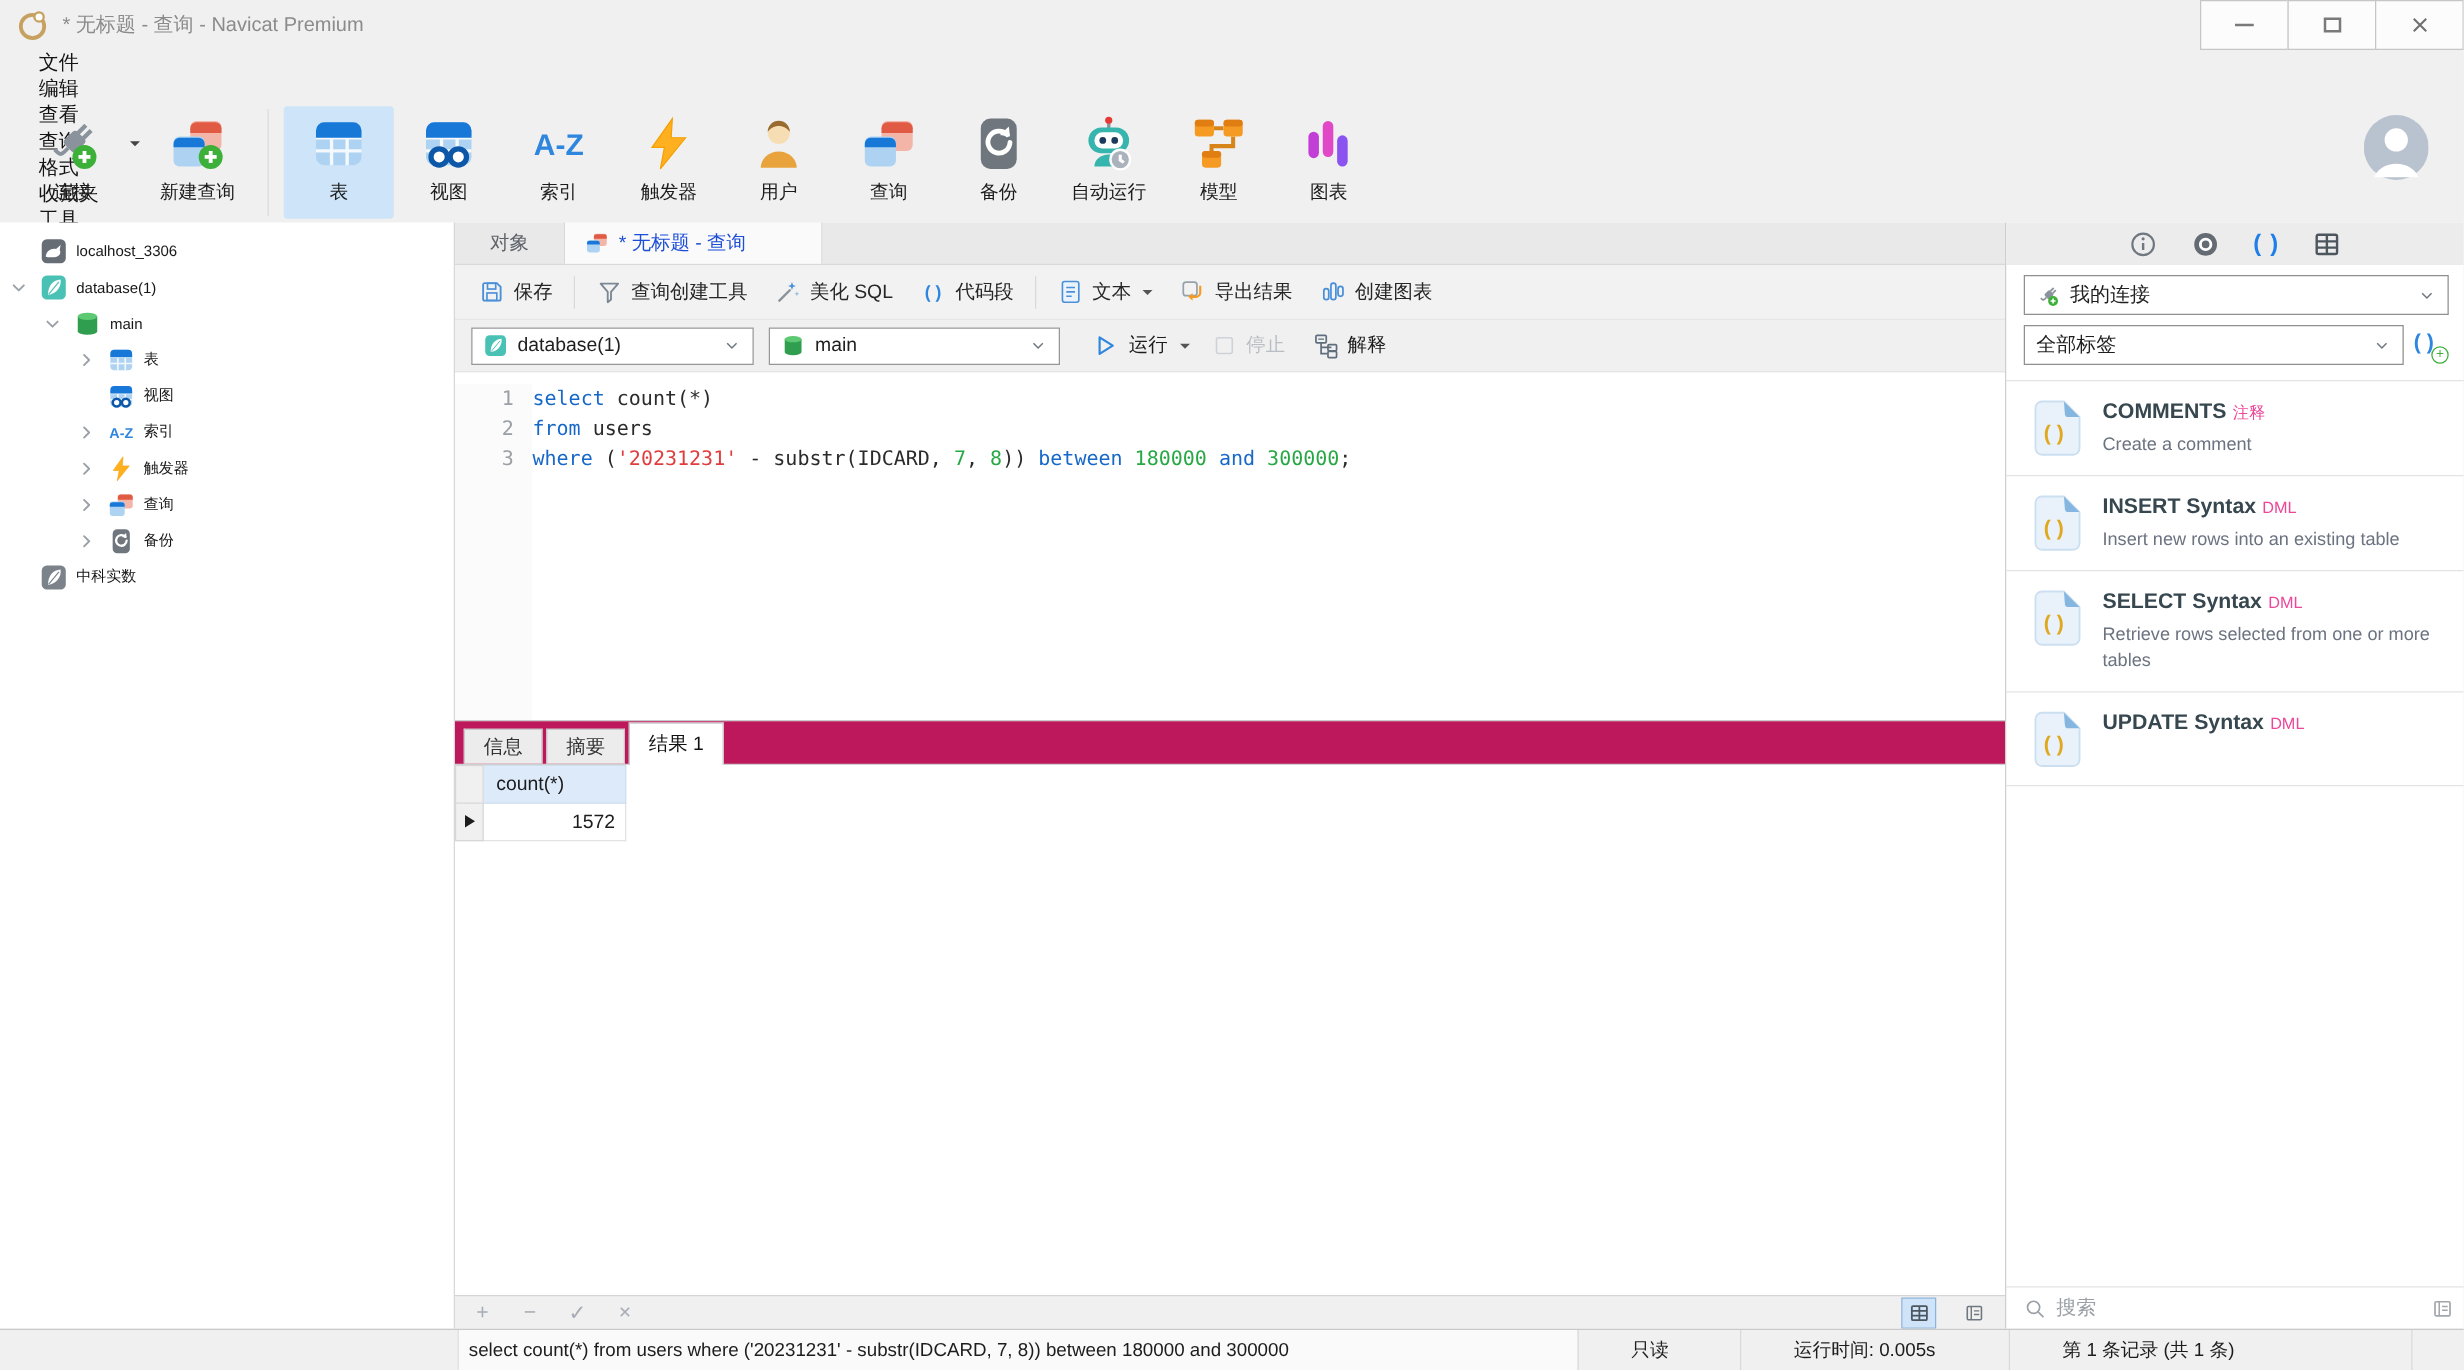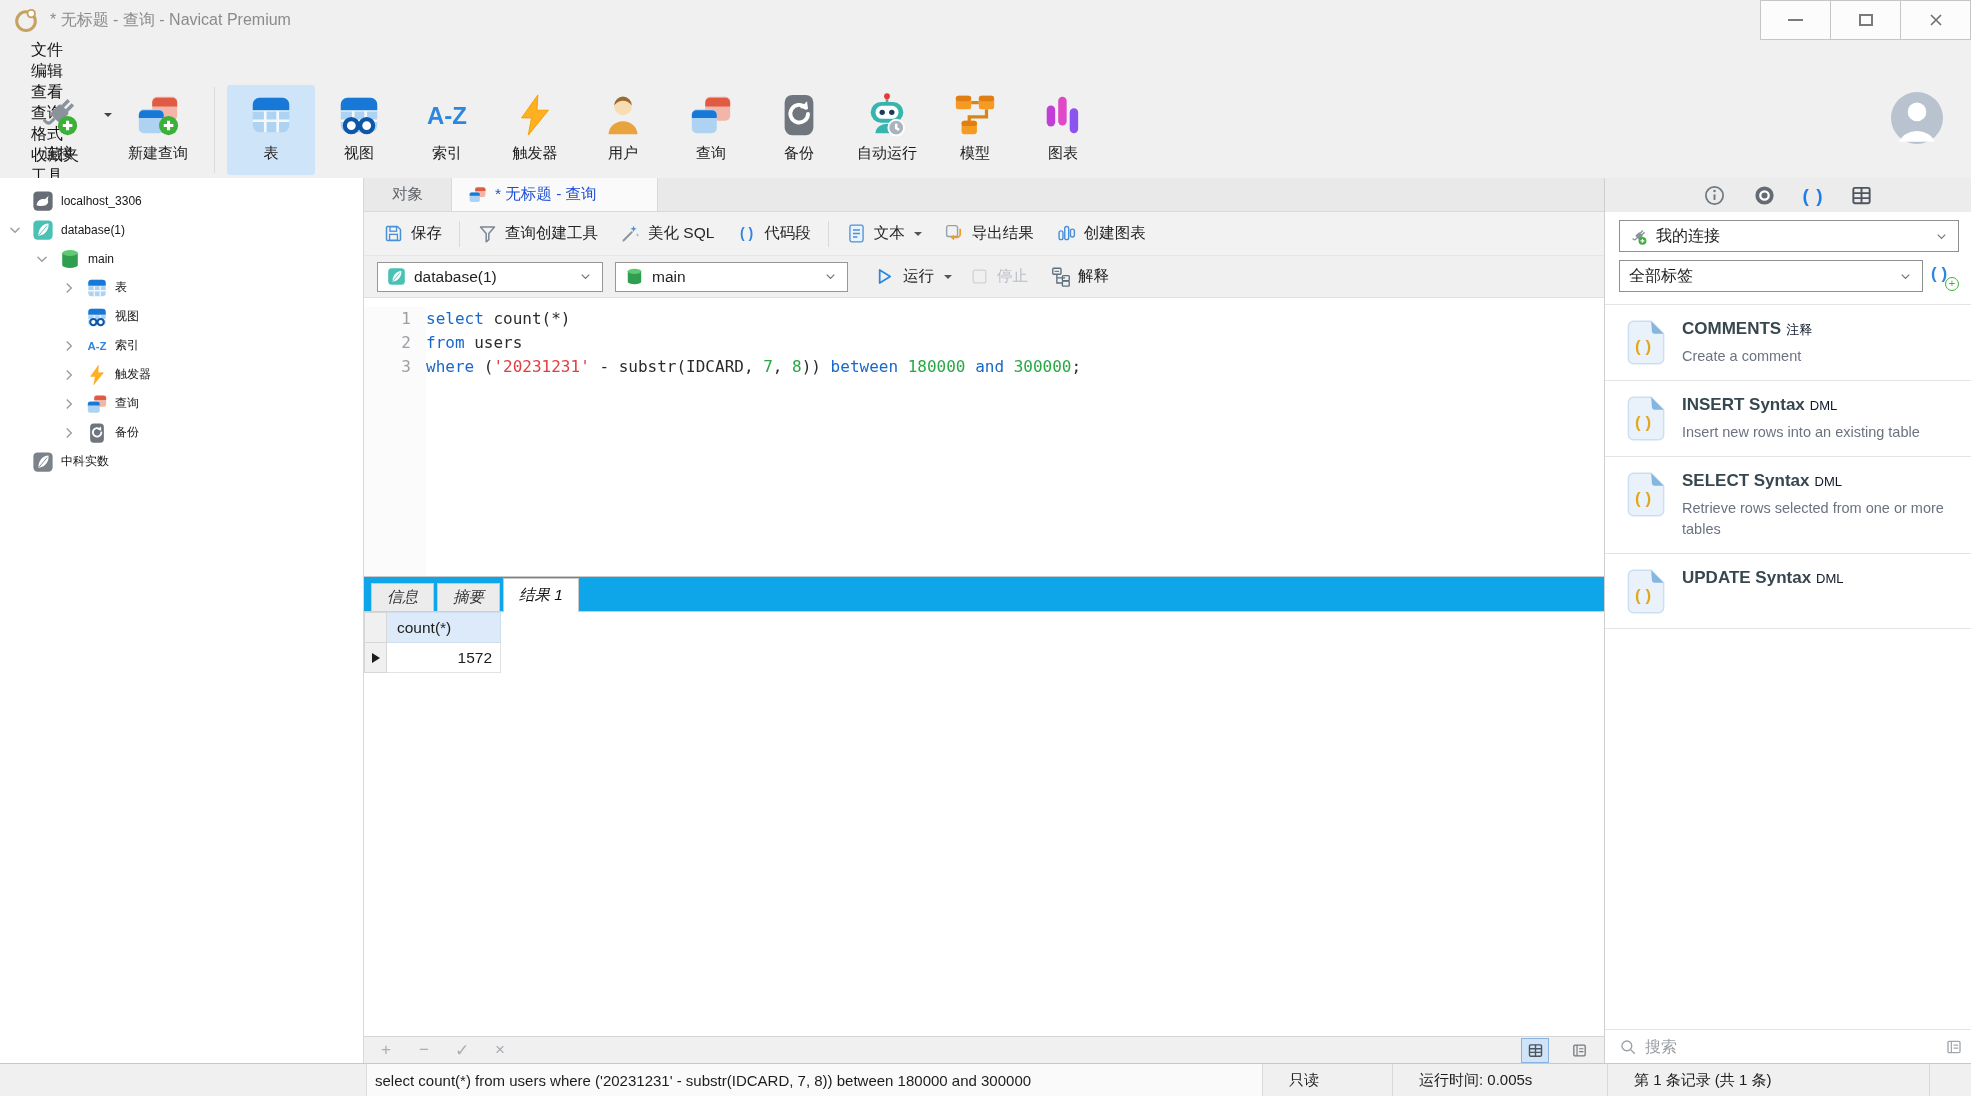--- a/index.html
+++ b/index.html
@@ -75,22 +75,22 @@
   
   .editor { flex:1; min-height:0; display:flex; background:#fff; padding-top:9px;
             font-family:"DejaVu Sans Mono", monospace; font-size:16px; line-height:24px; }
   .gutter { width:62px; flex:none; text-align:right; padding-right:15px; color:#9aa0a6; background:#fbfbfb; }
   .codearea { flex:1; }
   .code-line { white-space:pre; }
   .tok-kw { color:#1868c9; } .tok-str { color:#e03e3e; } .tok-num { color:#27a844; } .tok-plain { color:#2b2b2b; }
 
   
   .results { height:487px; display:flex; flex-direction:column; border-top:1px solid #c9c9c9; background:#fff; }
-  .rtabs { height:35px; background:#0ea5e9; display:flex; align-items:flex-end; padding-left:7px; gap:3px;
-           border-bottom:1px solid #cfcfcf;font-style:italic; }
+  .rtabs { height:35px; background:#be185d; display:flex; align-items:flex-end; padding-left:7px; gap:3px;
+           border-bottom:1px solid #cfcfcf; }
   .rtab { height:28px; padding:0 15px; display:flex; align-items:center; background:#ececec;
           border:1px solid #c9c9c9; border-bottom:none; font-size:15.5px; color:#333; }
   .rtab.active { height:34px; background:#fff; margin-bottom:-1px; color:#111; }
   .gridwrap { flex:1; }
   table.grid { border-collapse:collapse; }
   .grid th, .grid td { font-size:15.5px; font-weight:normal; height:30px; }
   .gh-marker { width:22px; background:#f0f0f0; border:1px solid #d7d7d7; }
   .gh-col { width:114px; background:#ddeafa; border:1px solid #cfdeee; text-align:left; padding-left:10px; color:#1c1c1c; }
   .gm-cell { background:#f0f0f0; border:1px solid #d7d7d7; text-align:center; }
   .row-arrow { display:inline-block; width:0; height:0; border-left:8px solid #1c1c1c;
@@ -104,41 +104,41 @@
   .toggle { width:26px; height:23px; display:flex; align-items:center; justify-content:center; }
   .toggle .ic { width:17px; height:17px; }
   .toggle.active { background:#cfe4f8; outline:1px solid #8ab4dd; }
 
   
   .statusbar { height:33px; background:#f0f0f0; border-top:1px solid #c9c9c9; display:flex; align-items:center;
                font-size:15px; color:#1d1d1d; }
   .sb-left { width:366px; height:100%; }
   .sb-sql { flex:1; height:100%; display:flex; align-items:center; padding-left:8px; background:#fafafa;
             border-left:1px solid #dcdcdc; white-space:nowrap; overflow:hidden; }
-  .sb-seg { height:100%; display:flex; align-items:center; padding-left:26px; border-left:1px solid #d9d9d9; }
+  .sb-seg { height:100%; display:flex; align-items:center; padding-left:42px; border-left:1px solid #d9d9d9; }
   .sb-readonly { width:130px; } .sb-time { width:215px; } .sb-records { width:322px; } .sb-end { width:42px; padding:0; }
 
   
   .rightpanel { width:367px; background:#fff; border-left:1px solid #cfcfcf; display:flex; flex-direction:column; }
   .rp-icons { height:34px; background:#ececec; display:flex; align-items:center; justify-content:center; gap:27px; }
   .rp-icons .ic { width:23px; height:23px; }
   .rp-braces { font-size:19px; font-weight:bold; color:#1f7fe8; letter-spacing:1px; line-height:23px; }
   .rp-dd-row { display:flex; align-items:center; gap:6px; padding:8px 12px 0 14px; }
   .rp-dd { flex:1; height:32px; border:1px solid #8f8f8f; background:#fff; display:flex; align-items:center;
            gap:8px; padding:0 9px; font-size:16px; }
   .rp-dd .ic { width:19px; height:19px; }
   .newsnip { position:relative; width:30px; height:30px; flex:none; }
   .newsnip .b { font-size:17px; font-weight:bold; color:#2e86de; position:absolute; left:2px; top:3px; }
   .newsnip .p { position:absolute; right:0; bottom:0; width:14px; height:14px; border-radius:50%;
                 border:1.5px solid #3db039; color:#3db039; font-size:11px; line-height:11px; text-align:center; background:#fff; }
   .snippets { flex:1; overflow:hidden; margin-top:12px; border-top:1px solid #e3e3e3; }
   .snip { display:flex; gap:15px; padding:14px 20px 13px; border-bottom:1px solid #e3e3e3; }
   .snip-ic { width:42px; height:47px; flex:none; }
   .snip-title { font-size:17px; font-weight:bold; color:#37474f; }
-  .snip-tag { font-size:13px; color:#0f172a; font-weight:normal; margin-left:5px; }
+  .snip-tag { font-size:13px; color:#ec4899; font-weight:normal; margin-left:5px; }
   .snip-desc { font-size:14.5px; color:#6b7280; margin-top:7px; line-height:1.45; max-width:262px; }
   .rp-search { height:34px; display:flex; align-items:center; gap:8px; padding:0 8px 0 14px; border-top:1px solid #e3e3e3; }
   .rp-search .ic { width:18px; height:18px; }
   .rp-search input { flex:1; border:none; outline:none; font-size:16px; color:#444; background:transparent;
                      font-family:"Liberation Sans", sans-serif; }
   .rp-search input::placeholder { color:#9aa0a6; }
   .ic { display:block; }
 </style>
 </head>
 <body>

